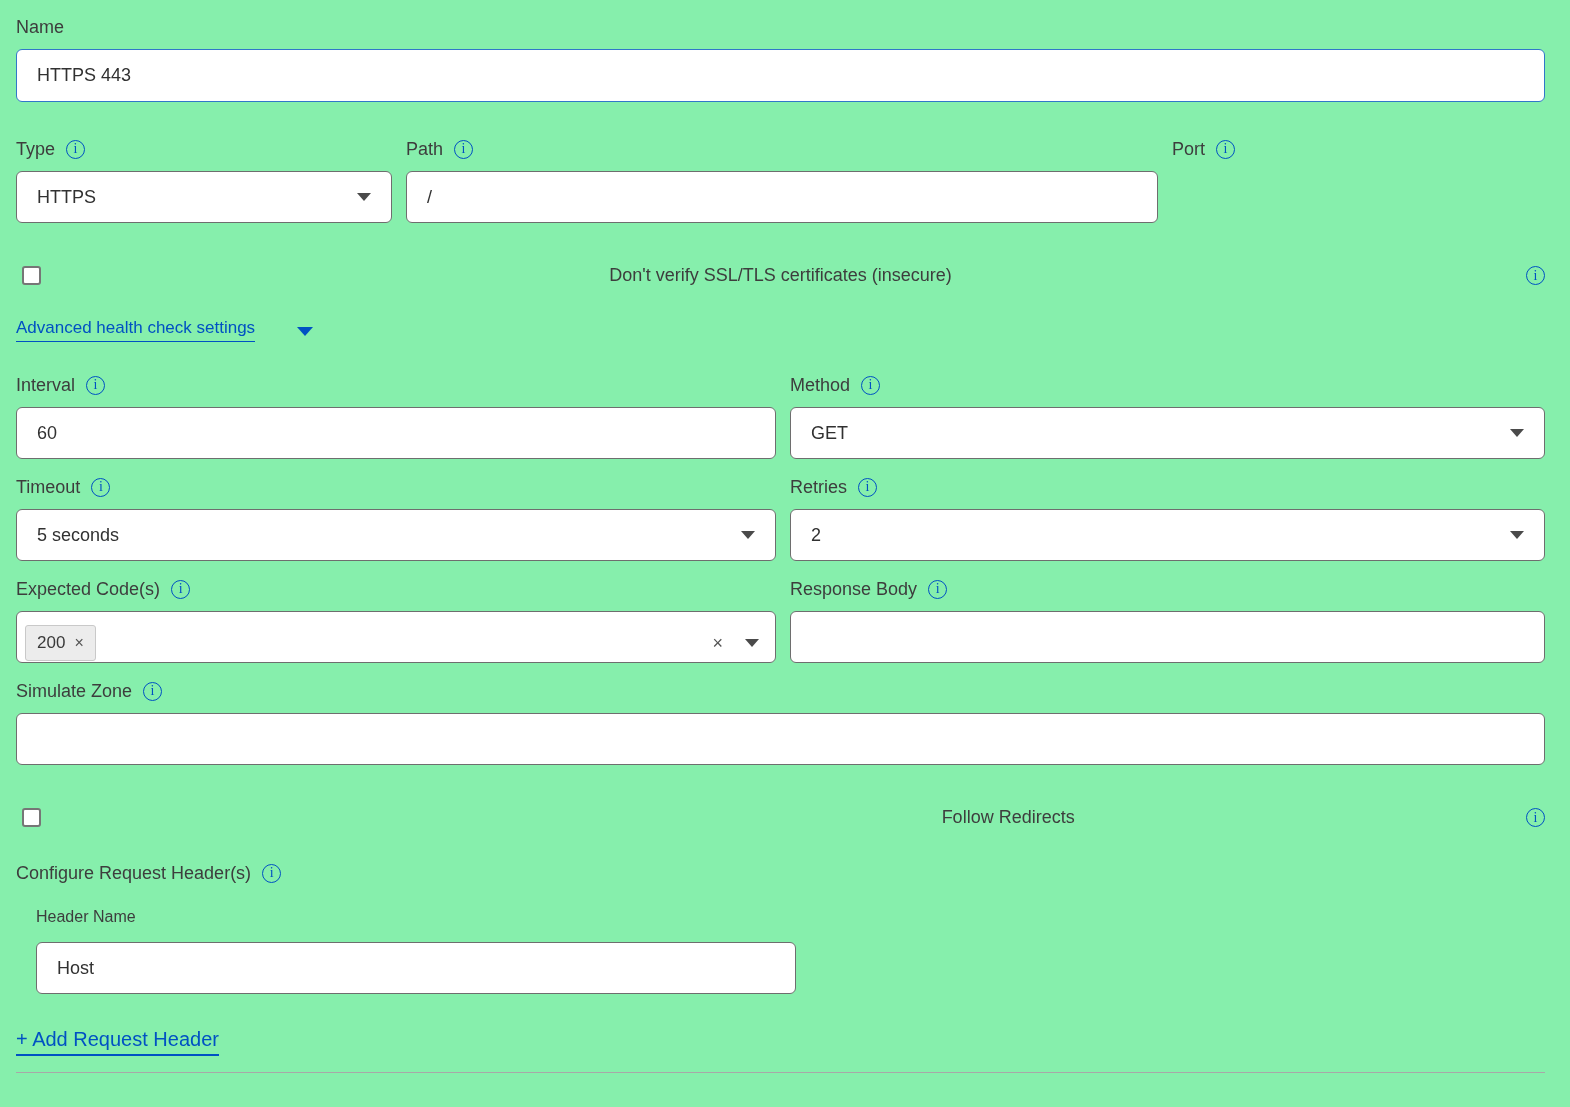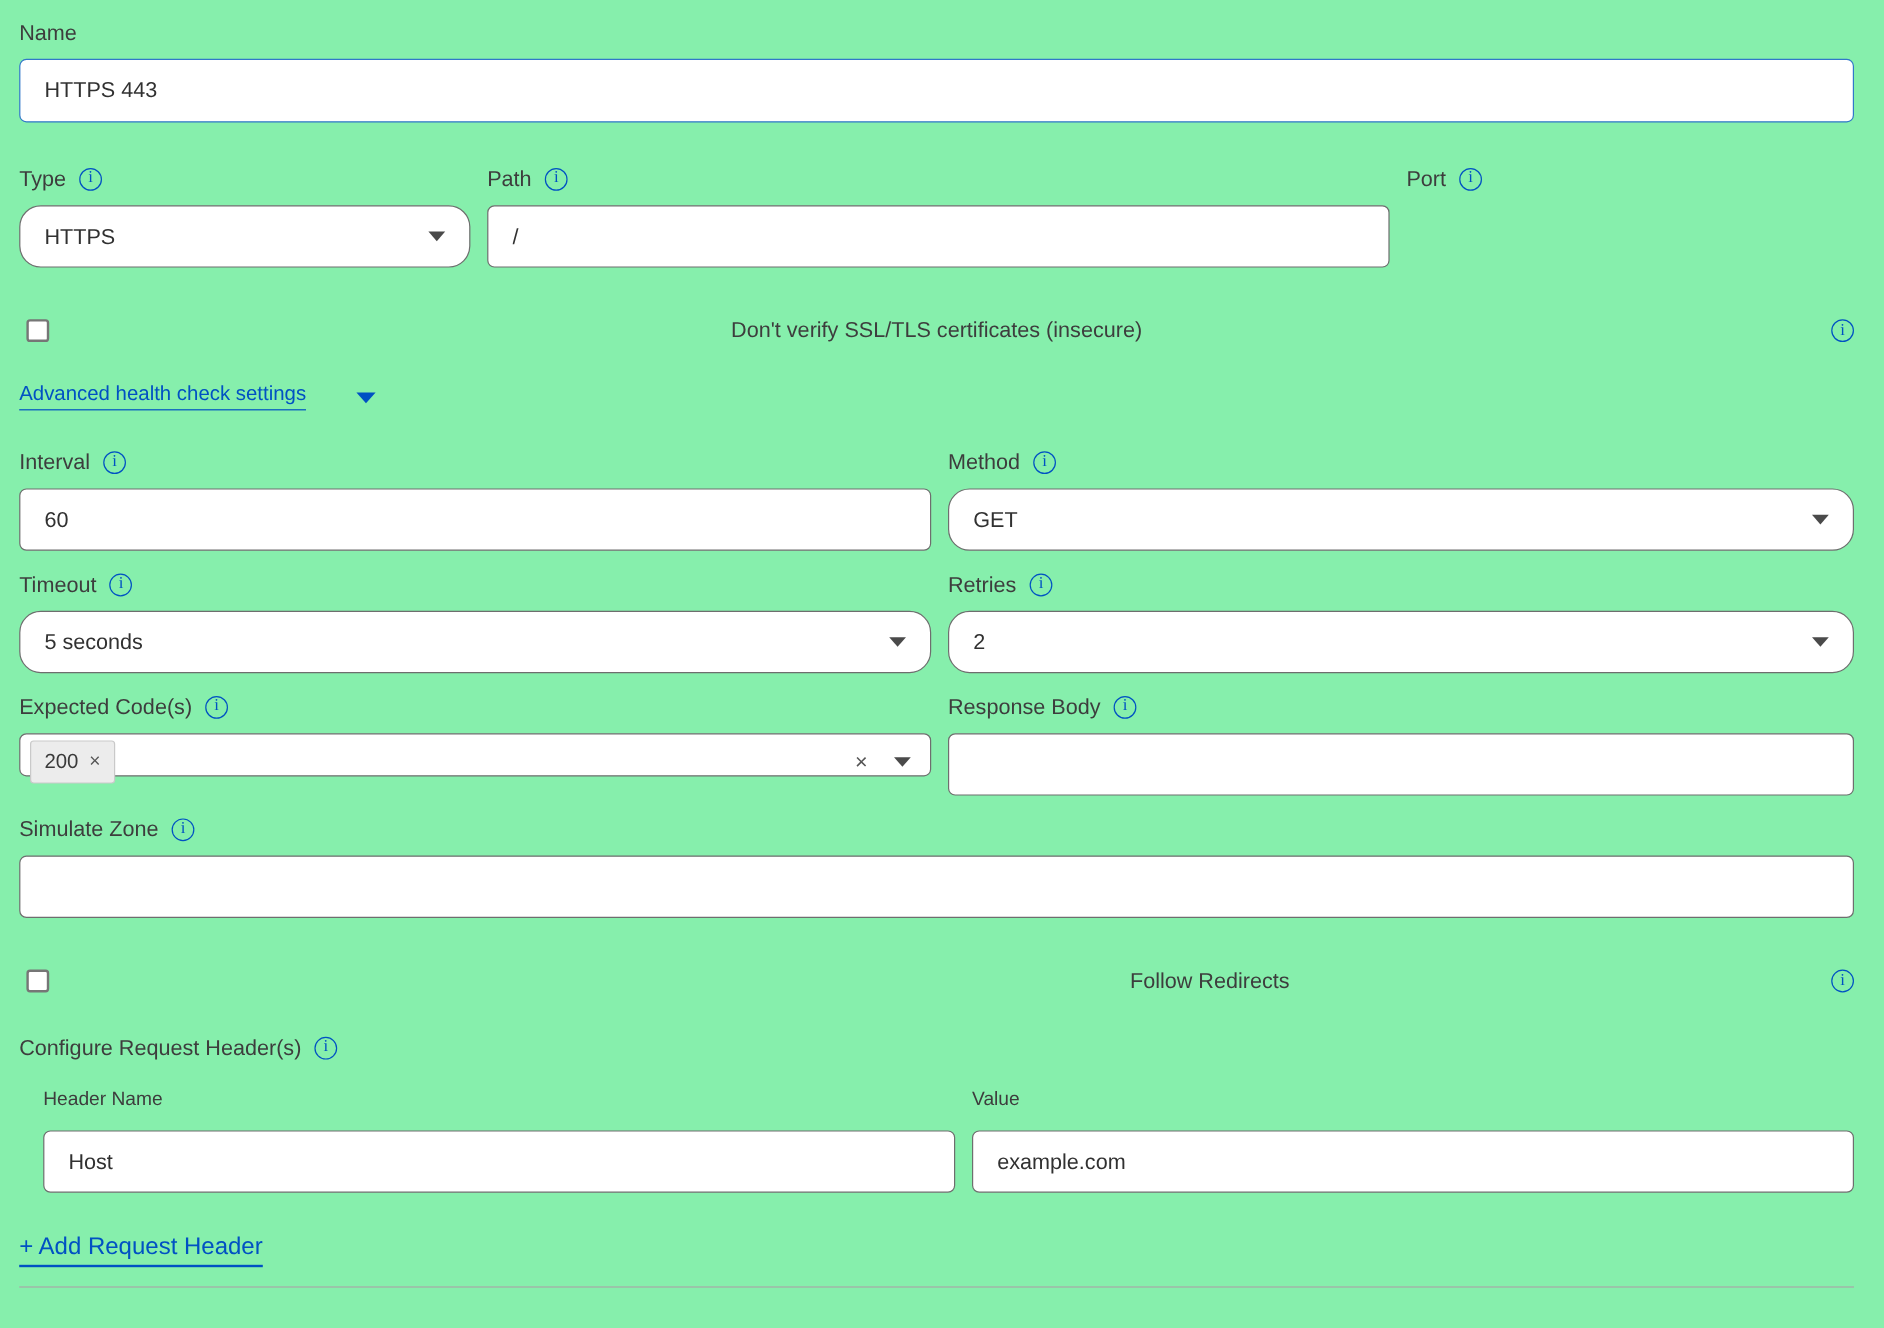--- a/index.html
+++ b/index.html
@@ -26,21 +26,21 @@
   }
 
   input.text-input{
     width:100%;height:52px;border:1.5px solid var(--input-border);border-radius:6px;
     padding:0 20px;font-family:"Liberation Sans",sans-serif;font-size:18px;color:var(--text-dark);
     background:#fff;outline:none;
   }
   input.text-input.focus-blue{border-color:var(--focus-border);height:53px;}
 
   .select{
-    width:100%;height:52px;border:1.5px solid var(--input-border);border-radius:18px;
+    width:100%;height:52px;border:1.5px solid var(--input-border);border-radius:6px;
     padding:0 20px;display:flex;align-items:center;justify-content:space-between;
     font-size:18px;color:var(--text-dark);background:#fff;cursor:pointer;
   }
   .caret{
     width:0;height:0;border-left:7px solid transparent;border-right:7px solid transparent;
     border-top:8px solid #4a4a4a;flex:0 0 auto;
   }
 
   .row-2{display:grid;grid-template-columns:760px 1fr;column-gap:14px;}
   .row-3{display:grid;grid-template-columns:376px 1fr 373px;column-gap:14px;}
@@ -64,21 +64,21 @@
   }
   .link .link-text{border-bottom:1.5px solid var(--link-blue);padding-bottom:3px;}
   .tri-down{
     width:0;height:0;border-left:8px solid transparent;border-right:8px solid transparent;
     border-top:9px solid var(--link-blue);margin-left:2px;margin-top:2px;
   }
   .add-link{font-size:20px;color:var(--link-blue);text-decoration:none;cursor:pointer;
     border-bottom:2px solid var(--link-blue);padding-bottom:3px;display:inline-block;}
 
   .multiselect{
-    width:100%;height:36px;border:1.5px solid var(--input-border);border-radius:6px;
+    width:100%;height:52px;border:1.5px solid var(--input-border);border-radius:6px;
     padding:12px 16px 0 8px;display:flex;align-items:center;background:#fff;
   }
   .chip{
     background:#ececec;border:1px solid #c9c9c9;border-radius:3px;height:36px;
     display:inline-flex;align-items:center;gap:9px;padding:0 11px;font-size:17px;color:#3a3a3a;
   }
   .chip .chip-x{font-size:16px;color:#555;cursor:pointer;line-height:1;}
   .ms-controls{margin-left:auto;display:flex;align-items:center;gap:22px;}
   .ms-clear{font-size:18px;color:#555;cursor:pointer;line-height:1;}
 
@@ -224,26 +224,20 @@
     <span class="info-icon">i</span>
   </div>
 
   <div class="row-2" style="margin-top:18px;margin-left:20px;">
     <div class="field">
       <div class="label-row" style="margin-bottom:12px;">
         <span class="label-sm">Header Name</span>
       </div>
       <input class="text-input" type="text" value="Host" style="">
     </div>
-    <div class="field">
-      <div class="label-row" style="margin-bottom:12px;">
-        <span class="label-sm">Value</span>
-      </div>
-      <input class="text-input" type="text" value="example.com" style="">
-    </div>
   </div>
 
   <div style="margin-top:34px;">
     <a class="add-link">+ Add Request Header</a>
   </div>
 
   <hr class="divider">
 
 </div>
 

